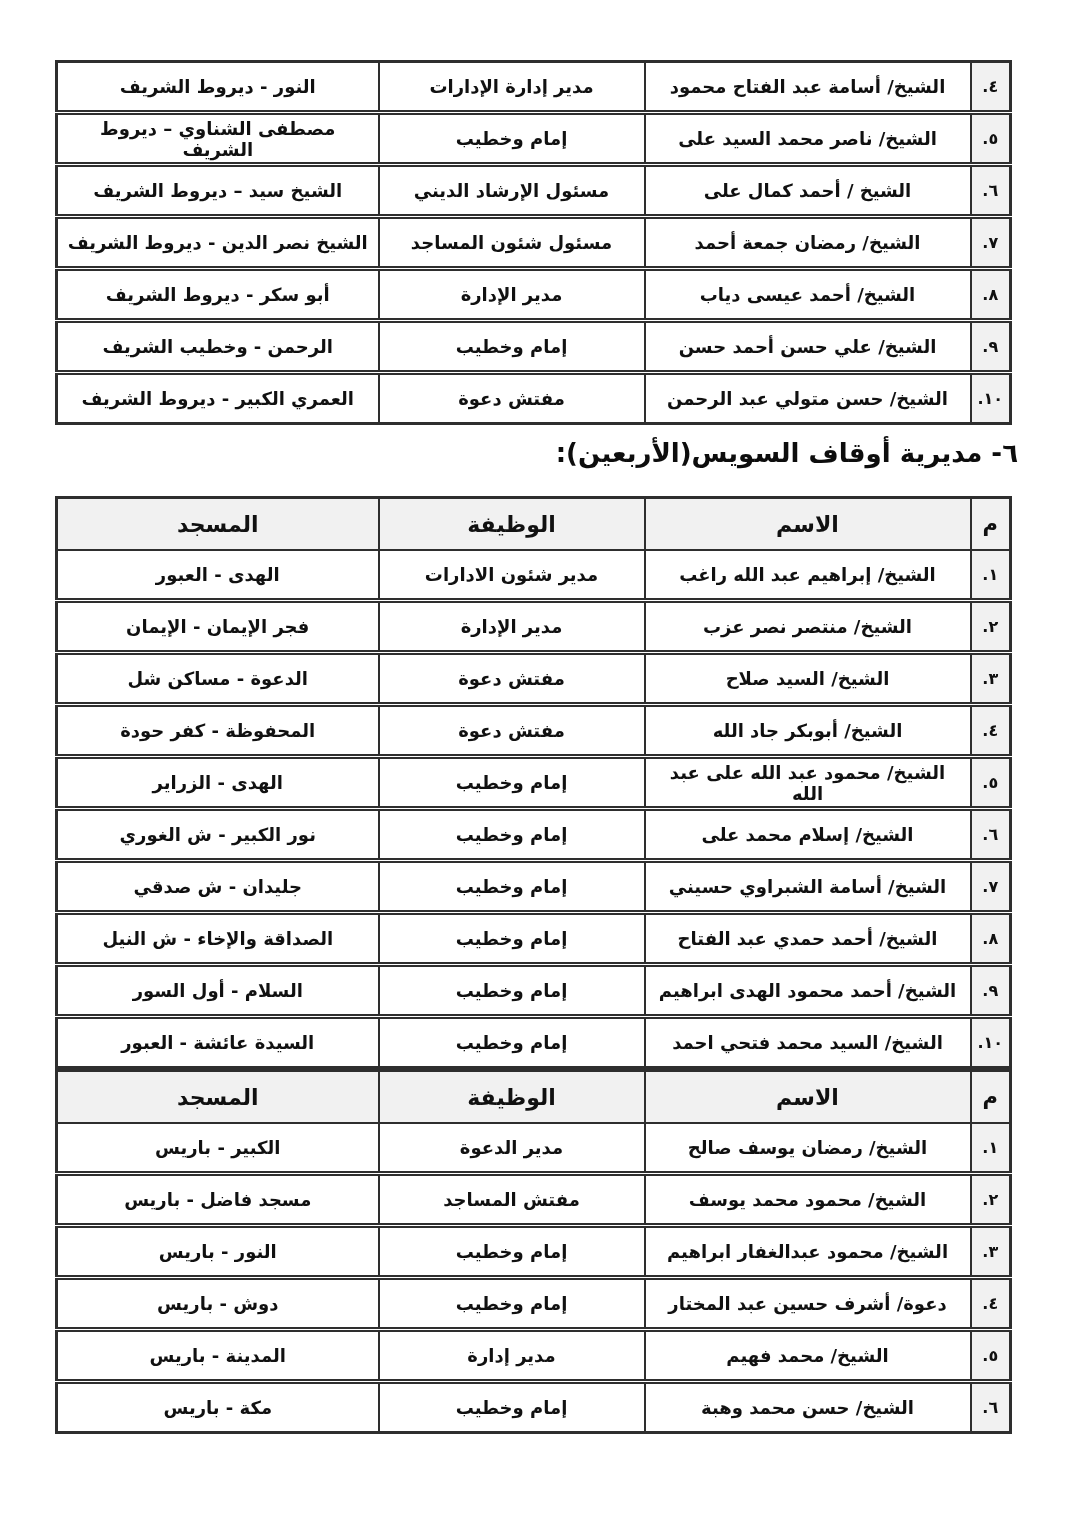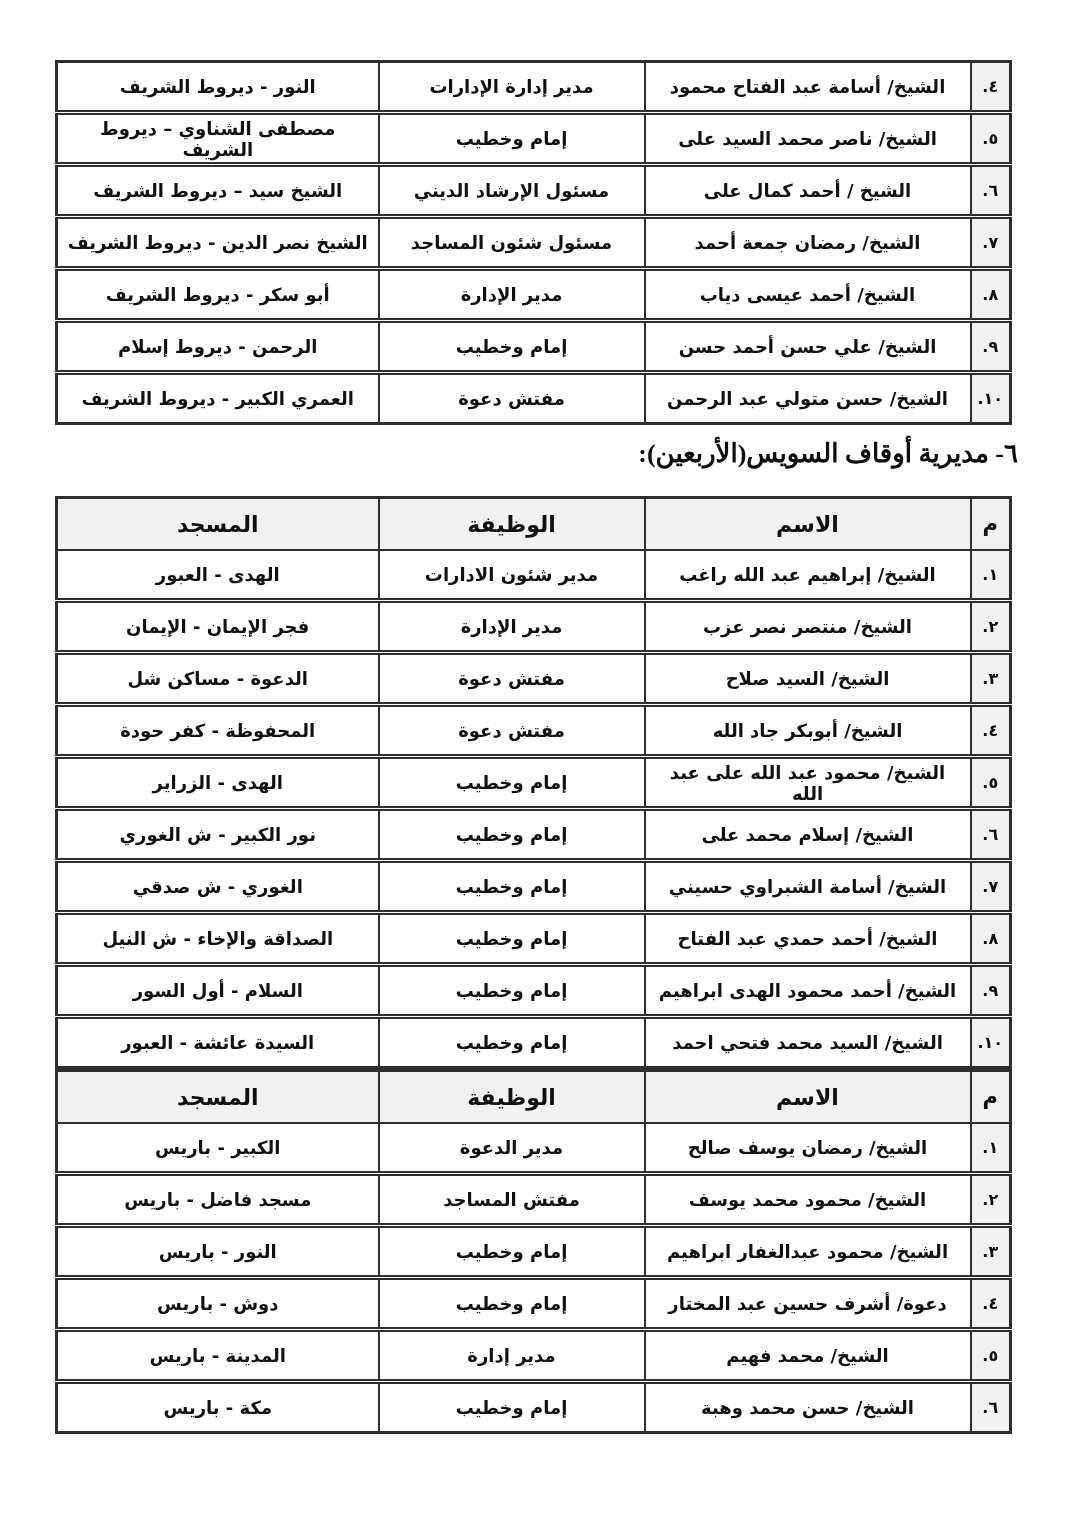--- a/index.html
+++ b/index.html
@@ -63,21 +63,20 @@
   col.c-mosque { width: auto; }
 
   h2.section-heading {
     margin: 13px -6px 27px 0;
     text-align: right;
     font-size: 26px;
     font-weight: bold;
     color: #0d0d0d;
     letter-spacing: 0;
     line-height: 1.2;
-    font-family: Liberation Serif, serif;
   }
   section { display: block; }
 </style>
 </head>
 <body>
 
 <main class="page">
 
   <section>
     <table class="roster">
@@ -115,21 +114,21 @@
           <tr>
             <td class="num">٨.</td>
             <td>الشيخ/ أحمد عيسى دياب</td>
             <td>مدير الإدارة</td>
             <td>أبو سكر - ديروط الشريف</td>
           </tr>
           <tr>
             <td class="num">٩.</td>
             <td>الشيخ/ علي حسن أحمد حسن</td>
             <td>إمام وخطيب</td>
-            <td>الرحمن - ديروط إسلام</td>
+            <td>الرحمن - وخطيب الشريف</td>
           </tr>
           <tr>
             <td class="num">١٠.</td>
             <td>الشيخ/ حسن متولي عبد الرحمن</td>
             <td>مفتش دعوة</td>
             <td>العمري الكبير - ديروط الشريف</td>
           </tr>
         </tbody>
     </table>
   </section>
@@ -185,21 +184,21 @@
           <tr>
             <td class="num">٦.</td>
             <td>الشيخ/ إسلام محمد على</td>
             <td>إمام وخطيب</td>
             <td>نور الكبير - ش الغوري</td>
           </tr>
           <tr>
             <td class="num">٧.</td>
             <td>الشيخ/ أسامة الشبراوي حسيني</td>
             <td>إمام وخطيب</td>
-            <td>الغوري - ش صدقي</td>
+            <td>جليدان - ش صدقي</td>
           </tr>
           <tr>
             <td class="num">٨.</td>
             <td>الشيخ/ أحمد حمدي عبد الفتاح</td>
             <td>إمام وخطيب</td>
             <td>الصداقة والإخاء - ش النيل</td>
           </tr>
           <tr>
             <td class="num">٩.</td>
             <td>الشيخ/ أحمد محمود الهدى ابراهيم</td>

